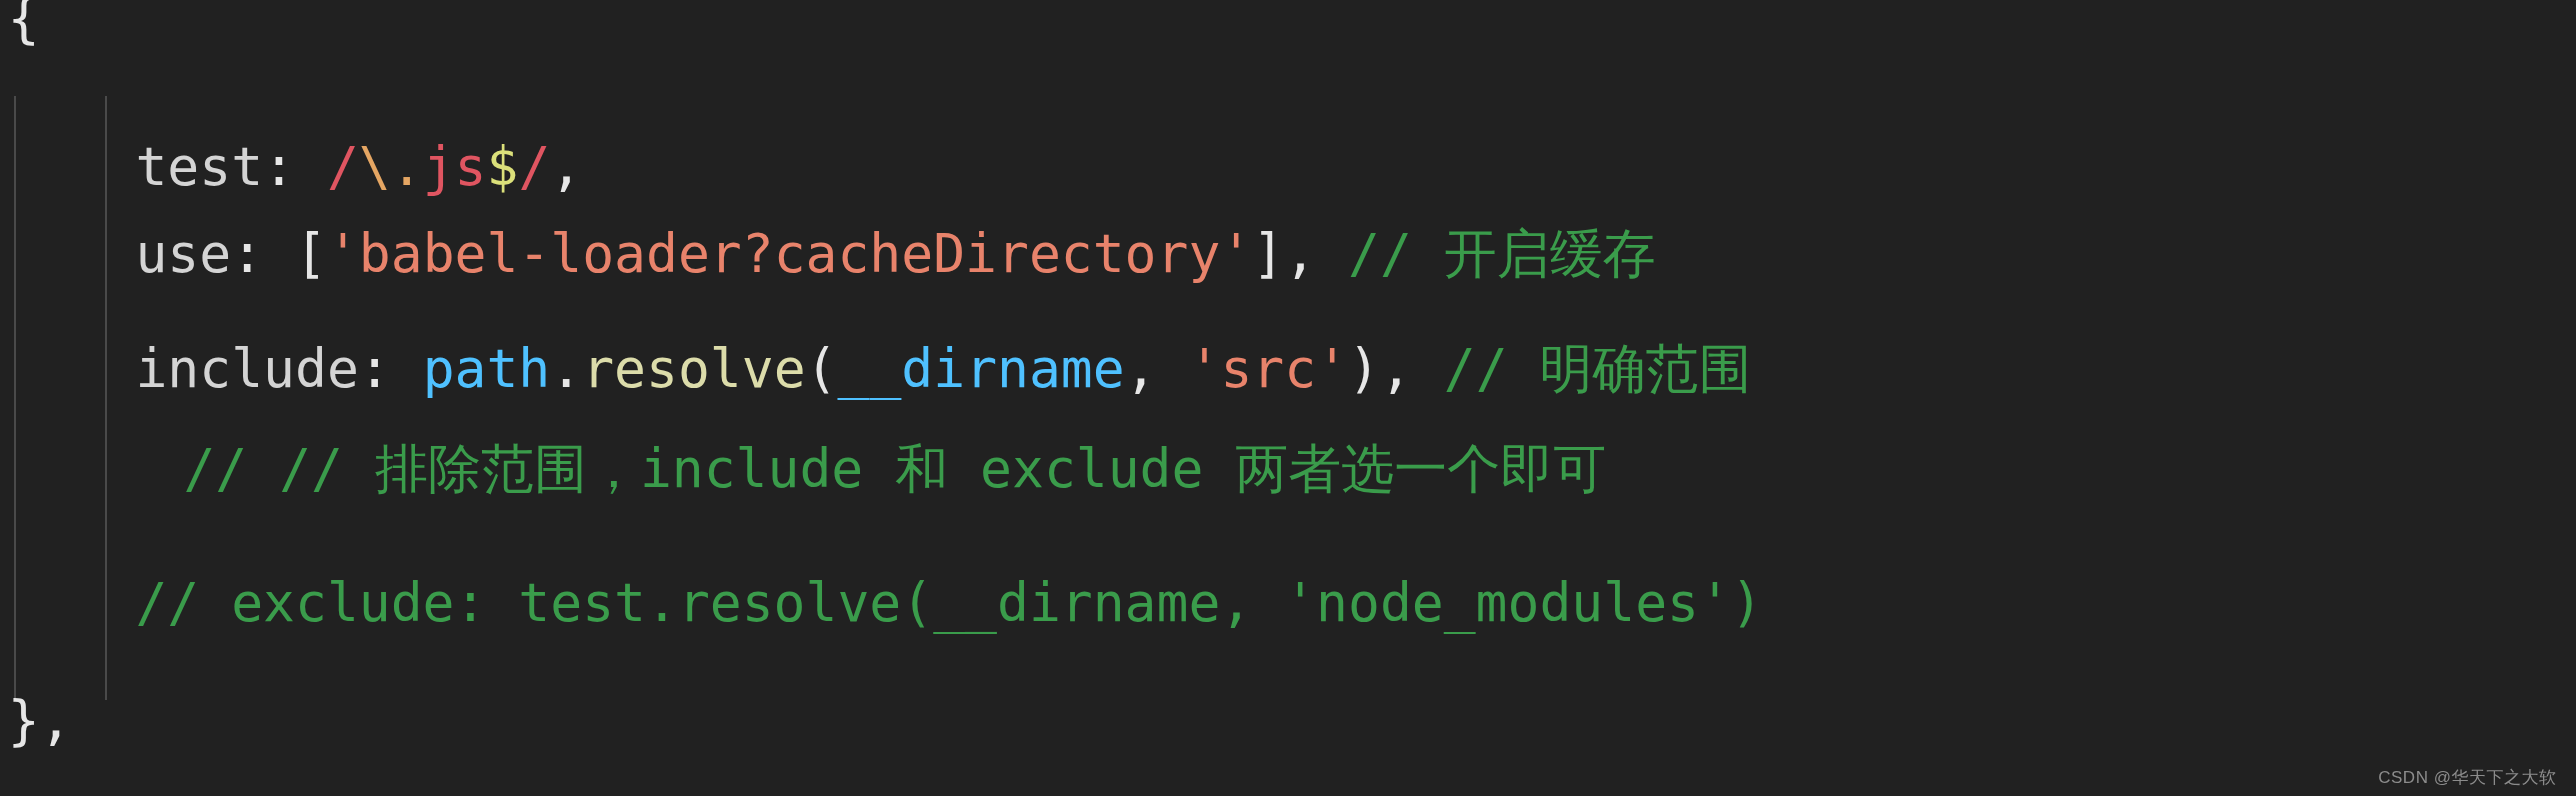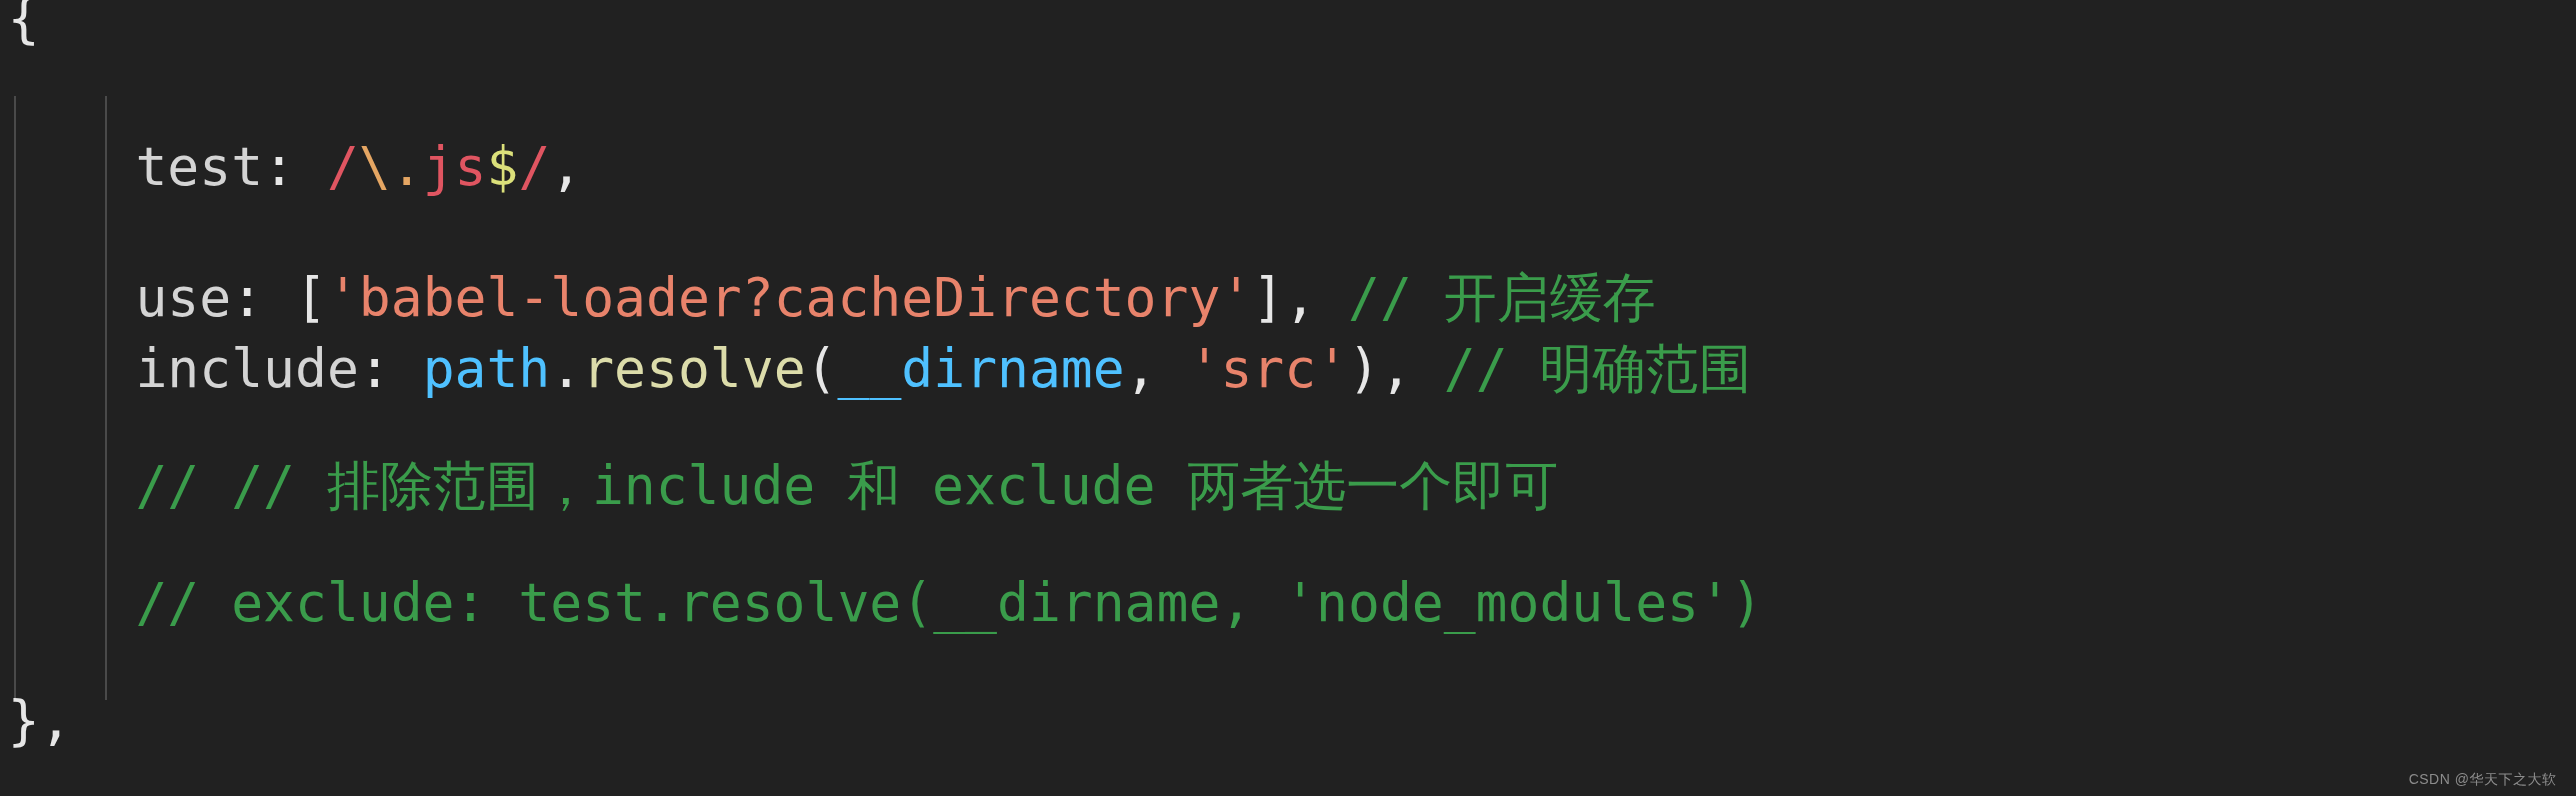--- a/index.html
+++ b/index.html
@@ -61,31 +61,31 @@
   .t-string  { color: #e8836b; }
   .t-comment { color: #3a9c4b; }
   .t-func    { color: #dcdcaa; }
   .t-var     { color: #4fc1ff; }
 
   .watermark {
     position: absolute;
     right: 19.6px;
     bottom: 7.8px;
     color: #8c8c8c;
-    font-size: 14px;
+    font-size: 17px;
     font-family: "Liberation Sans", sans-serif;
     letter-spacing: 0.5px;
   }
 
   
   .ln0 { position: absolute; top: -9.8px;  left: 0; }
   .ln1 { position: absolute; top: 107px;  left: 0; margin-top: 31px; }
-  .ln2 { position: absolute; top: 225px;  left: 0; margin-top: 44px; }
+  .ln2 { position: absolute; top: 225px;  left: 0; }
   .ln3 { position: absolute; top: 340px;  left: 0; text-align: right; }
-  .ln4 { position: absolute; top: 457px;  left: 0; }
+  .ln4 { position: absolute; top: 440px;  left: 0; padding-left: 48px; }
   .ln5 { position: absolute; top: 574px;  left: 0; }
   .ln6 { position: absolute; top: 692px;  left: 0; }
 
   .pad-brace  { padding-left: 7.8px; }
   .pad-indent { padding-left: 7.8px; }
 </style>
 </head>
 <body>
 
 <div id="editor">

